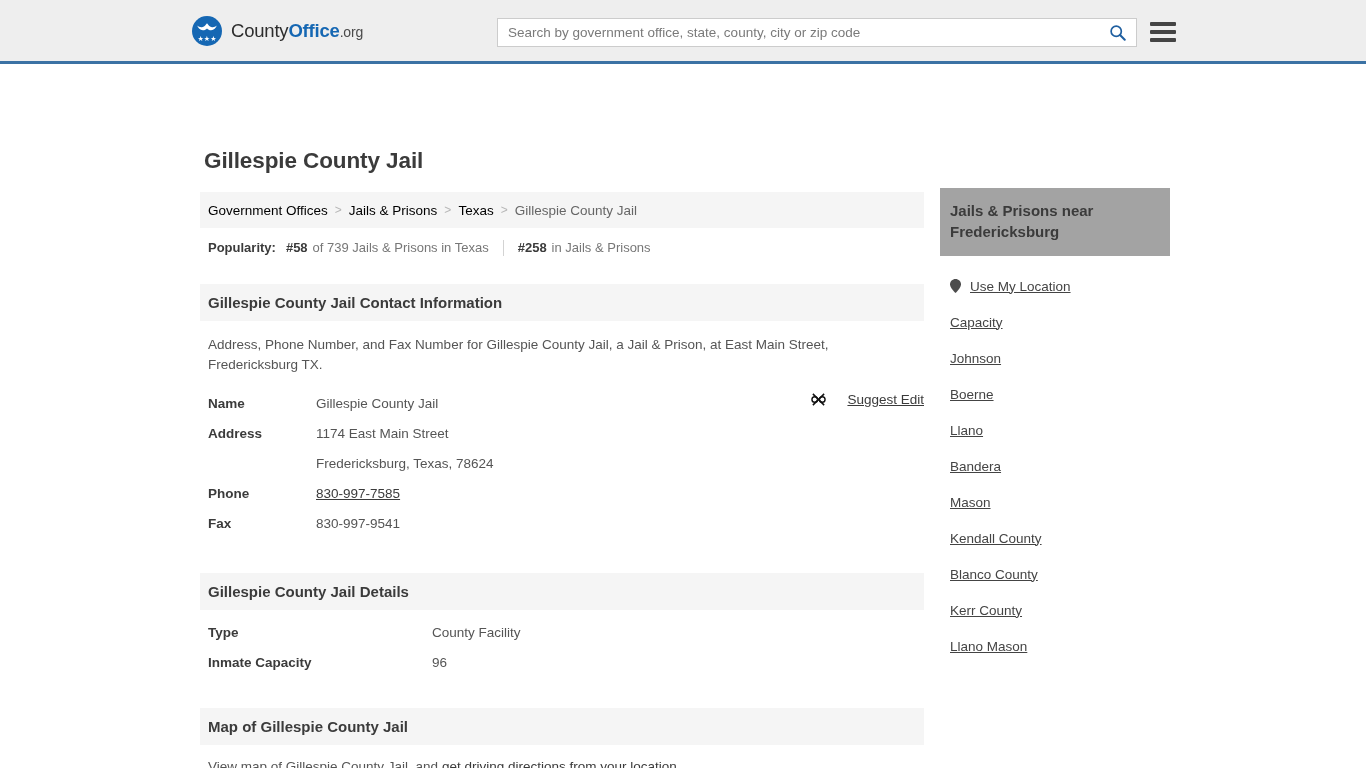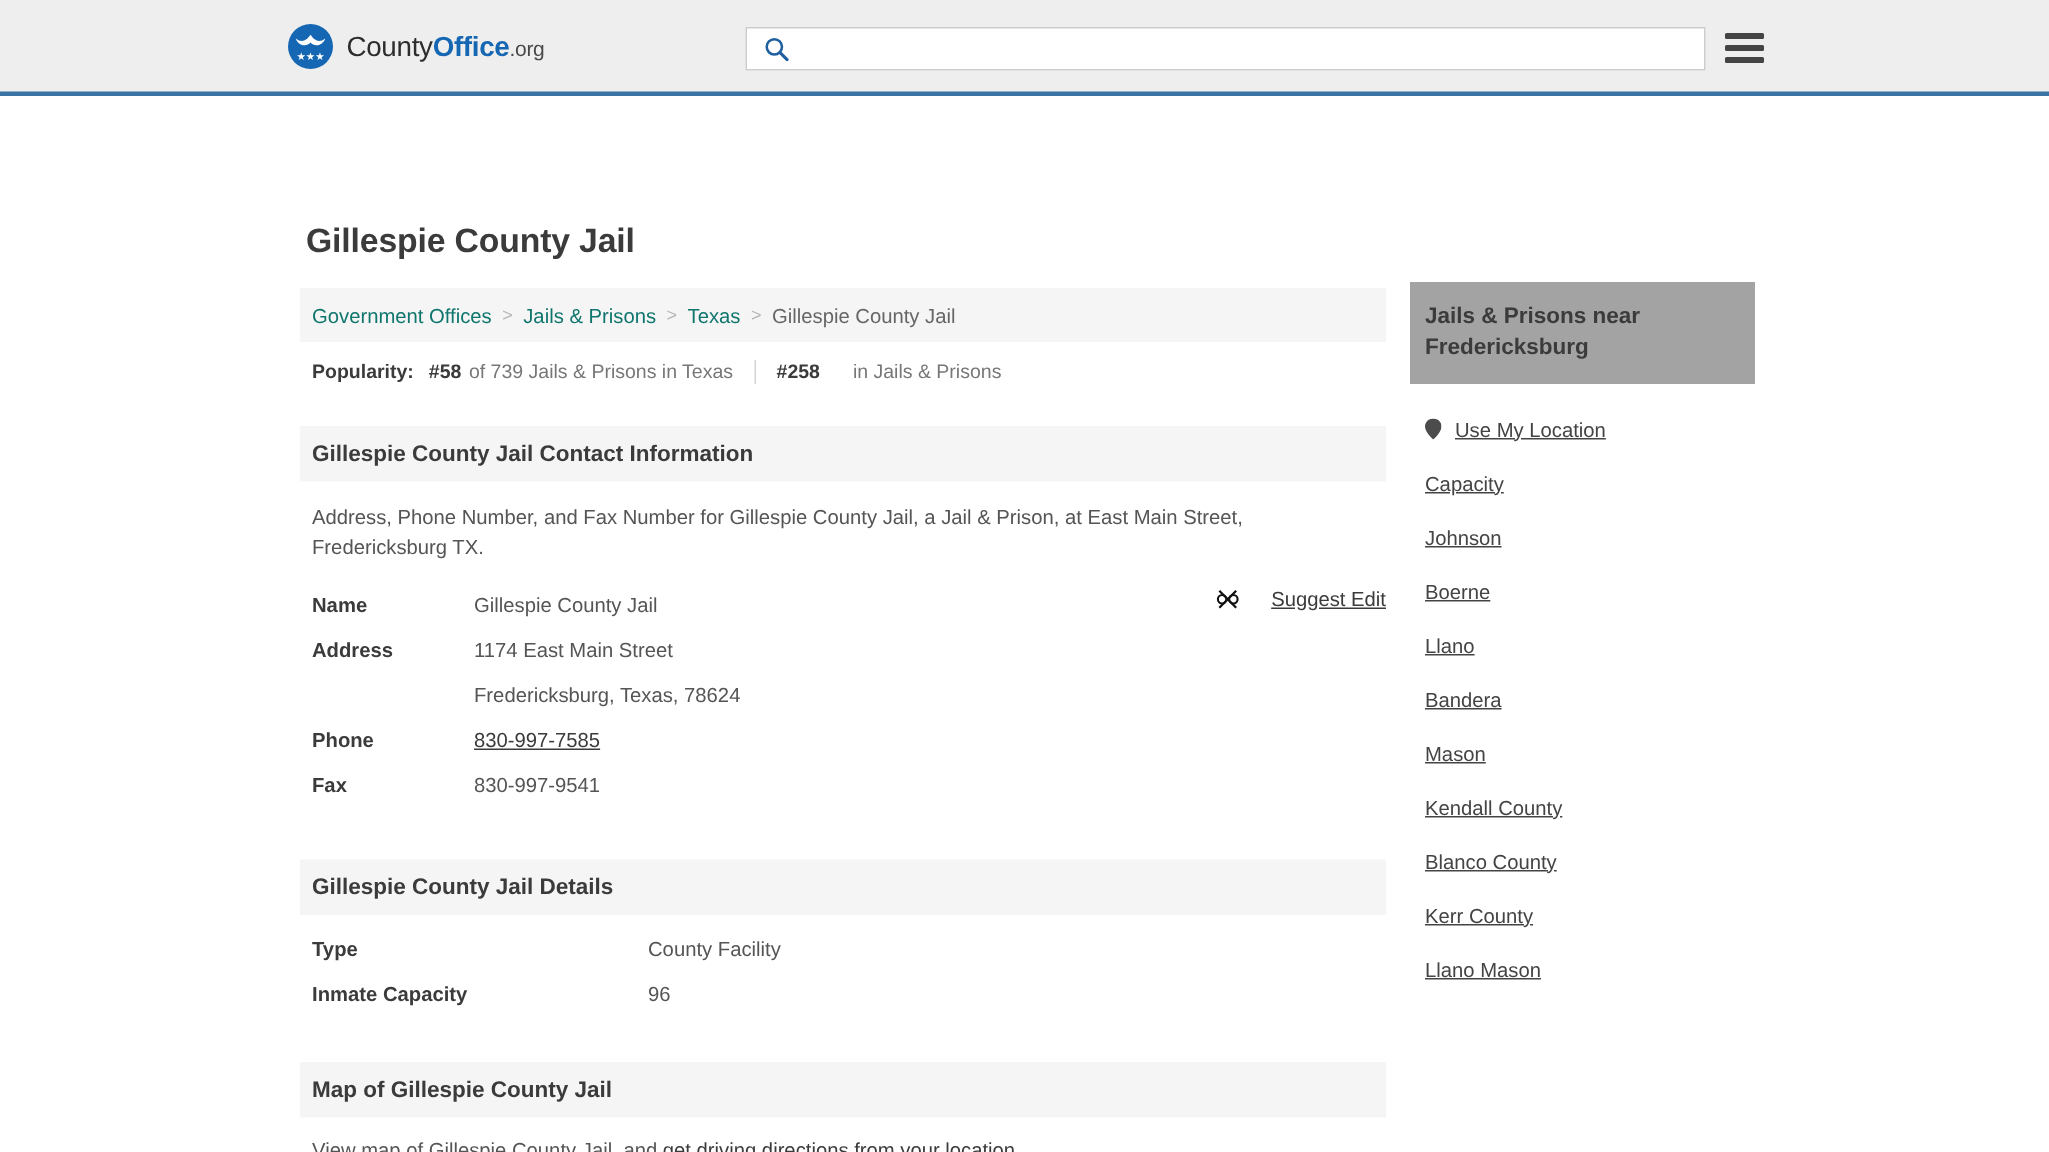--- a/index.html
+++ b/index.html
@@ -119,21 +119,21 @@
 
   
   .breadcrumb {
     background: #f5f5f5;
     height: 36px;
     display: flex; align-items: center;
     padding: 0 8px;
     font-size: 13.5px;
   }
   .breadcrumb a {
-    color: #0f766e;
+    color: #000000;
     text-decoration: none;
   }
   .breadcrumb .sep {
     color: #b6b6b6;
     margin: 0 7px;
     font-size: 12px;
   }
   .breadcrumb .current { color: #666666; }
 
   
@@ -261,20 +261,21 @@
     <span class="logo-mark">
       <svg class="wings" viewBox="0 0 22 10">
         <path d="M11 1.2 C9.6 3.2 8.4 4.4 6.8 5.0 C5.0 5.6 3.0 5.2 1.2 3.6 C2.0 6.2 4.2 8.0 6.8 8.2 C8.4 8.3 9.9 7.6 11 6.4 C12.1 7.6 13.6 8.3 15.2 8.2 C17.8 8.0 20.0 6.2 20.8 3.6 C19.0 5.2 17.0 5.6 15.2 5.0 C13.6 4.4 12.4 3.2 11 1.2 Z" fill="#ffffff"></path>
       </svg>
       <span class="stars">★★★</span>
     </span>
     <span class="logo-text"><span class="g">County</span><span class="b">Office</span><span class="org">.org</span></span>
   </a>
 
   <div class="search-wrap">
+    <input class="search-input" type="text" placeholder="Search by government office, state, county, city or zip code" style="">
     <button class="search-btn">
       <svg width="17" height="17" viewBox="0 0 20 20">
         <circle cx="8.5" cy="8.5" r="6" fill="none" stroke="#1f5fa0" stroke-width="2"></circle>
         <line x1="13" y1="13" x2="18.5" y2="18.5" stroke="#1f5fa0" stroke-width="2.4" stroke-linecap="round"></line>
       </svg>
     </button>
   </div>
 
   <div class="hamburger">
     <span></span>
@@ -298,21 +299,21 @@
       <span class="sep">&gt;</span>
       <span class="current">Gillespie County Jail</span>
     </div>
 
     <div class="popularity">
       <span class="lbl">Popularity:</span>
       <b>#58</b>
       <span style="margin-left:5px">of 739 Jails &amp; Prisons in Texas</span>
       <span class="divider"></span>
       <b>#258</b>
-      <span style="margin-left:22px">in Jails &amp; Prisons</span>
+      <span style="margin-left:5px">in Jails &amp; Prisons</span>
     </div>
 
     <div class="section-bar">Gillespie County Jail Contact Information</div>
     <div class="section-desc">Address, Phone Number, and Fax Number for Gillespie County Jail, a Jail &amp; Prison, at East Main Street, Fredericksburg TX.</div>
 
     <div class="info-table">
       <a class="suggest-edit" href="#">
         <svg width="15" height="15" viewBox="0 0 16 16">
           <path d="M2 2 L14 14 M14 2 L2 14" stroke="#111111" stroke-width="1.6" fill="none"></path>
           <circle cx="4" cy="8" r="3" fill="none" stroke="#111111" stroke-width="1.5"></circle>

